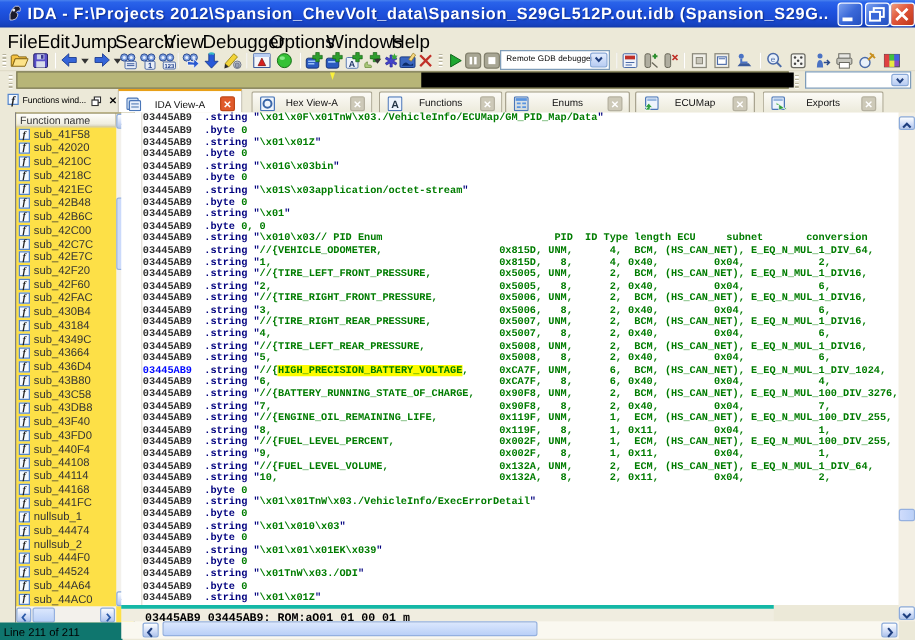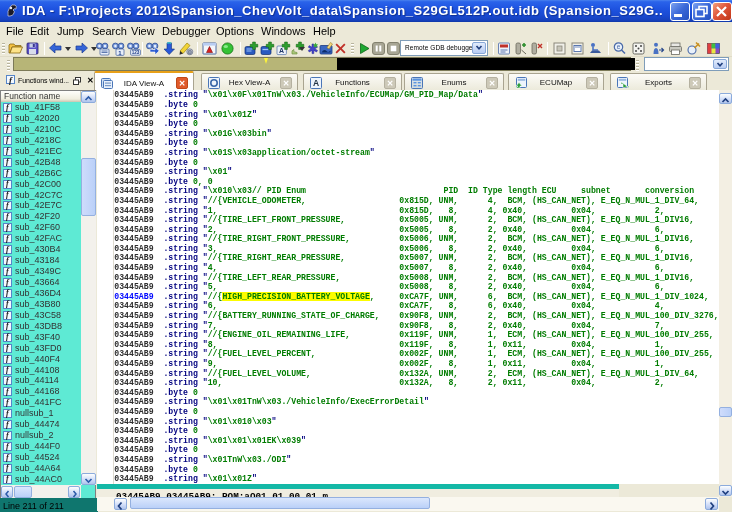--- a/index.html
+++ b/index.html
@@ -9,21 +9,21 @@
  background:linear-gradient(#4a82ee 0%,#2a63ea 8%,#1e53e0 40%,#1a4ad2 70%,#1641bd 92%,#0f37a8 100%);}
 #title .txt{position:absolute;left:22px;top:3px;color:#fff;font-weight:bold;
  font-size:13px;letter-spacing:0.55px;white-space:nowrap;width:640px;overflow:hidden;
  text-shadow:1px 1px 1px #103090}
 .wbtn{position:absolute;top:2px;width:20px;height:19px;border-radius:3px;
  border:1px solid #fff;color:#fff;font-size:11px;text-align:center;line-height:17px}
 #bmin{left:670px;background:linear-gradient(135deg,#7da2f0 0%,#3a68d8 50%,#2450c0 100%)}
 #bmax{left:692px;background:linear-gradient(135deg,#7da2f0 0%,#3a68d8 50%,#2450c0 100%)}
 #bclose{left:712px;background:linear-gradient(135deg,#f0a080 0%,#e0563a 45%,#c03618 100%)}
 
-#menu{left:0;top:22px;width:612px;height:18px;font-size:11px;color:#000}
+#menu{left:0;top:22px;width:612px;height:18px;font-size:15px;color:#000}
 #menu span{position:absolute;top:3px}
 
 #tb1{left:0;top:40px;width:732px;height:17px;border-bottom:1px solid #e0dcc8}
 #tb2{left:0;top:57px;width:732px;height:16px}
 .grip{position:absolute;width:3px;height:12px;top:2px;
  background:repeating-linear-gradient(#ece9d8 0 1px,#b8b49e 1px 2px,#fff 2px 3px)}
 .sep{position:absolute;width:1px;height:13px;top:2px;background:#c8c4ae;border-right:1px solid #fff}
 .ic{position:absolute;top:1px;width:15px;height:15px}
 #navband{position:absolute;left:13px;top:0px;width:618px;height:14px;
  background:#b7b577;border:1px solid #7c7a58}
@@ -42,21 +42,21 @@
 .ti{position:absolute;left:6px;top:3px;width:12px;height:12px}
 .tab.act .ti{top:4px}
 .tl{position:absolute;left:0;right:0;top:4px;text-align:center;color:#111}
 .tab.act .tl{top:6px}
 .tx{position:absolute;right:5px;top:3px;width:12px;height:12px;border-radius:2px;
  background:#cdc9b8;border:1px solid #b5b1a0;color:#fff;font-size:8px;
  text-align:center;line-height:11px;font-weight:bold}
 .tab.act .tx{top:4px;background:#e05a2b;border-color:#c04818}
 
 #fhead{left:2px;top:73px;width:94px;height:17px;font-size:7px;color:#000}
-#fpanel{left:0px;top:90px;width:96px;height:408px;background:#5eead4;border:1px solid #808080;border-bottom:none}
+#fpanel{left:12px;top:90px;width:96px;height:408px;background:#fde047;border:1px solid #808080;border-bottom:none}
 #fcolhead{position:absolute;left:0;top:0;width:80px;height:11px;
  background:linear-gradient(#fefefc,#f0eee0 80%,#d8d4c0);border-right:1px solid #d0ccb8;
  border-bottom:1px solid #d0ccb8;font-size:8.5px;color:#333;padding-left:3px}
 #flist{position:absolute;left:0;top:11px;width:80px;height:385px;overflow:hidden;
  font-size:9px;color:#333}
 .fr{height:10.94px;line-height:10.94px;white-space:nowrap;padding-left:14px;position:relative}
 .fi{position:absolute;left:2px;top:1px;width:9px;height:9px;background:#f4f9ff;
  border:1px solid #5585c8;font-size:0}
 .fi i{position:absolute;left:2px;top:-1.5px;color:#222;font-size:8px;font-weight:bold;
  font-family:"Liberation Serif",serif}
@@ -75,21 +75,21 @@
 #code{left:114.3px;top:90.4px;width:618px;font:bold 8.2px "Liberation Mono",monospace;
  white-space:pre;color:#000}
 .cl{height:9.6px;line-height:9.6px}
 .a{color:#2e2e2e}
 .ab{color:#0008ff}
 .d{color:#00007f}
 .g{color:#007c00}
 .q{color:#00007f}
 .hl{background:#fcfc00;color:#007c00}
 
-#mstat{left:97px;top:484px;width:522px;height:13px;background:#f0ede0;border-top:5px solid #14b8a6;
+#mstat{left:97px;top:484px;width:522px;height:13px;background:#f0ede0;border-top:3px solid #14b8a6;
  font:bold 9.3px "Liberation Mono",monospace;color:#000;padding:1.5px 0 0 19px;white-space:pre}
 #lstat{left:0px;top:498px;width:98px;height:14px;font-size:9px;color:#000;padding:3px 0 0 3px;background:#0f766e}
 </style></head><body>
 <div class="abs" id="title">
  <svg style="position:absolute;left:5px;top:3px" width="15" height="15" viewBox="0 0 15 15">
       <rect x="0" y="0" width="15" height="15" fill="none"></rect>
       <path d="M3 13 Q2 8 5 4 Q7 1 10 2 Q12 3 11 6 Q9 5 8 7 Q10 8 9 10 Q8 13 5 13 Z" fill="#1a1a2a" stroke="#d8d8e8" stroke-width="0.7"></path>
       <circle cx="6" cy="5" r="1.2" fill="#e8e8f0"></circle>
     </svg>
  <div class="txt">IDA - F:\Projects 2012\Spansion_ChevVolt_data\Spansion_S29GL512P.out.idb (Spansion_S29G...</div>

